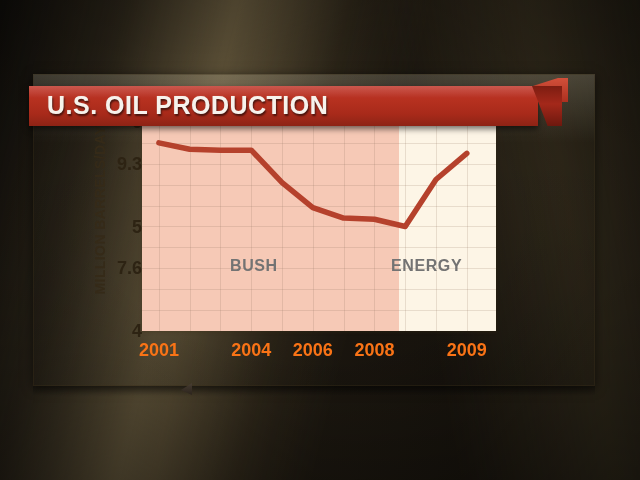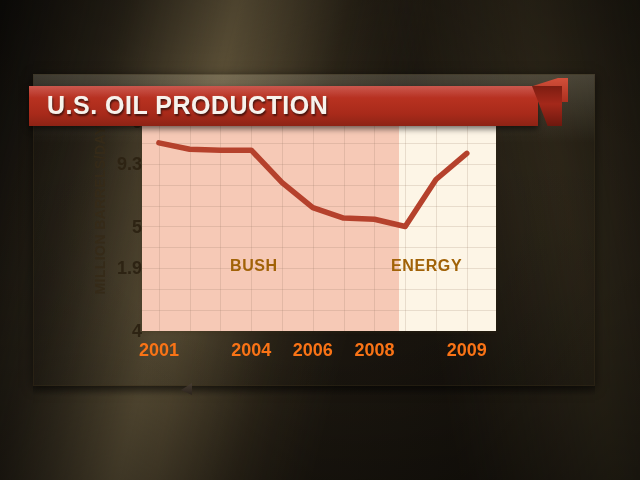--- a/index.html
+++ b/index.html
@@ -116,21 +116,21 @@
     position:absolute;top:0;right:0;height:100%;
     background:#fdf5e6;
   }
   .gridv,.gridh{position:absolute;background:rgba(150,120,100,.20);}
   .gridv{width:1px;top:0;height:100%;}
   .gridh{height:1px;left:0;width:100%;}
 
   .era-label{
     position:absolute;
     font-size:16px;font-weight:bold;letter-spacing:.6px;
-    color:#a16207;
+    color:#737373;
     white-space:nowrap;
   }
   .era-bush{left:88px;top:135px;}
   .era-obama{left:249px;top:135px;}
 
   .line-svg{position:absolute;left:0;top:0;width:354px;height:209px;}
 
   .xtick{
     position:absolute;top:266px;
     font-size:18px;font-weight:bold;color:#f97316;
@@ -179,21 +179,21 @@
   <div class="panel-shadow"></div>
 
   <div class="chart-area">
 
     <div class="ylabel">MILLION BARRELS/DAY</div>
 
     <div class="ytick-holder" id="ytick-holder">
         <div class="ytick" style="top: 48px;">6</div>
         <div class="ytick" style="top: 89.8px;">9.3</div>
         <div class="ytick" style="top: 152.5px;">5</div>
-        <div class="ytick" style="top: 194.3px;">1.9</div>
+        <div class="ytick" style="top: 194.3px;">7.6</div>
         <div class="ytick" style="top: 257px;">4</div>
       </div>
 
     <div class="plot" id="plot">
       <div class="plot-bush" id="region-bush" style="left: 0px; width: 257.035px; background: rgb(246, 201, 182);"></div>
       <div class="plot-obama" id="region-obama" style="left: 257.035px; width: 96.9652px; background: rgb(253, 245, 230);"></div>
       <div id="grid-holder">
           <div class="gridv" style="left: 17px;"></div>
           <div class="gridv" style="left: 48px;"></div>
           <div class="gridv" style="left: 78px;"></div>

